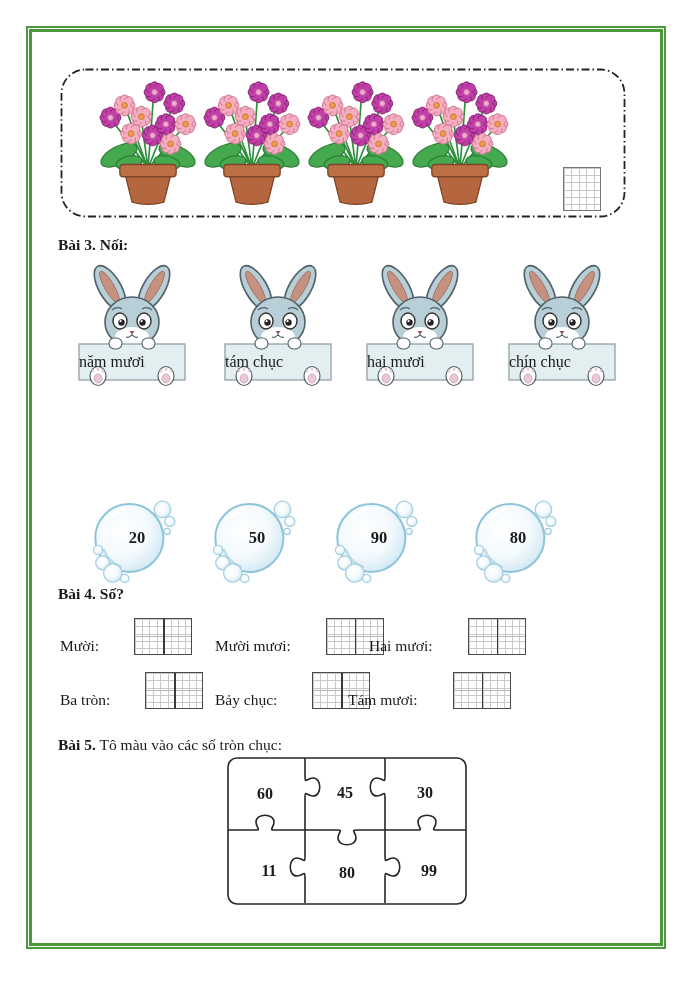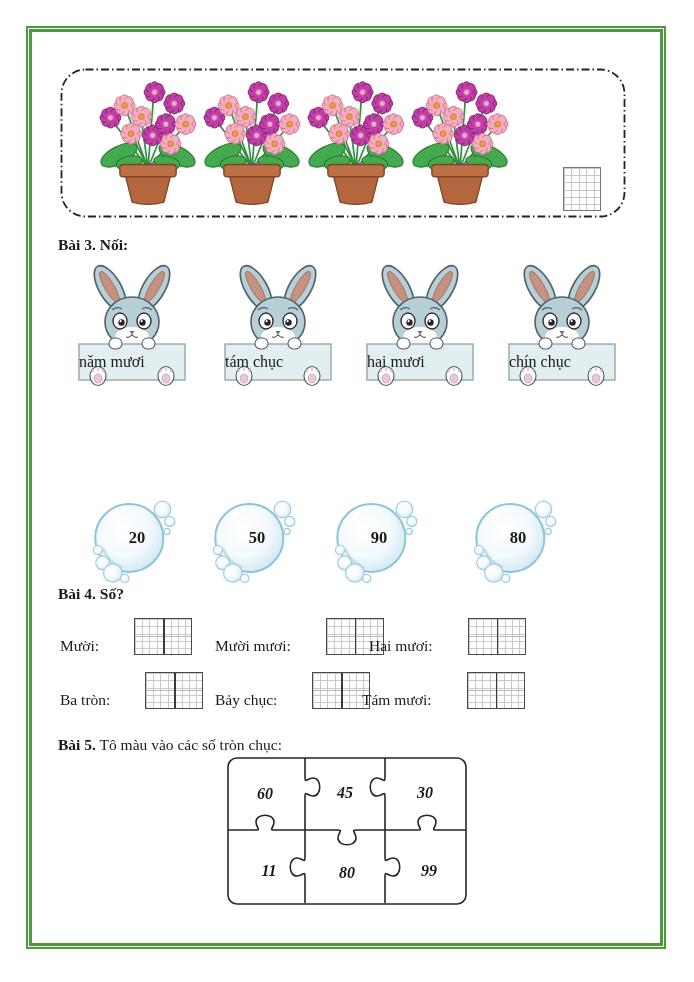--- a/index.html
+++ b/index.html
@@ -56,21 +56,21 @@
     border:1.3px solid #4a4a4a;
     background-image:
       linear-gradient(to bottom,transparent 17px,#b9b9b9 17px,#b9b9b9 18px,transparent 18px),
       repeating-linear-gradient(to right,#c9c9c9 0 1px,transparent 1px 7.2px),
       repeating-linear-gradient(to bottom,#c9c9c9 0 1px,transparent 1px 7.3px);
   }
   .grid-box::after{
     content:"";position:absolute;top:0;bottom:0;left:50%;width:1.5px;background:#3a3a3a;
   }
   
-  .puzzle{position:absolute;left:227px;top:757px;width:240px;height:187px;font-style:italic;}
+  .puzzle{position:absolute;left:227px;top:757px;width:240px;height:187px;}
   .puzzle svg{display:block;}
   .pz{font-family:"Liberation Serif",serif;font-size:16px;font-weight:bold;
       text-anchor:middle;fill:#1a1a1a;}
   .hidden-defs{position:absolute;width:0;height:0;overflow:hidden;}
 </style>
 </head>
 <body>
 
 <svg class="hidden-defs" aria-hidden="true">
   <defs>
@@ -279,21 +279,21 @@
   <div class="grid-box"></div>
 </div>
 <div class="ex4-group" style="left:60px;top:672px">
   <span class="ex4-label">Ba tròn:</span>
   <div class="grid-box"></div>
 </div>
 <div class="ex4-group" style="left:215px;top:672px">
   <span class="ex4-label">Bảy chục:</span>
   <div class="grid-box"></div>
 </div>
-<div class="ex4-group" style="left:362px;top:672px">
+<div class="ex4-group" style="left:348px;top:672px">
   <span class="ex4-label">Tám mươi:</span>
   <div class="grid-box"></div>
 </div>
 
 <div class="sec-title" style="left:58px;top:736px">
   <span>Bài 5.</span><span class="normal"> Tô màu vào các số tròn chục:</span>
 </div>
 
 <div class="puzzle">
   <svg width="240" height="148" viewBox="0 0 240 148">

